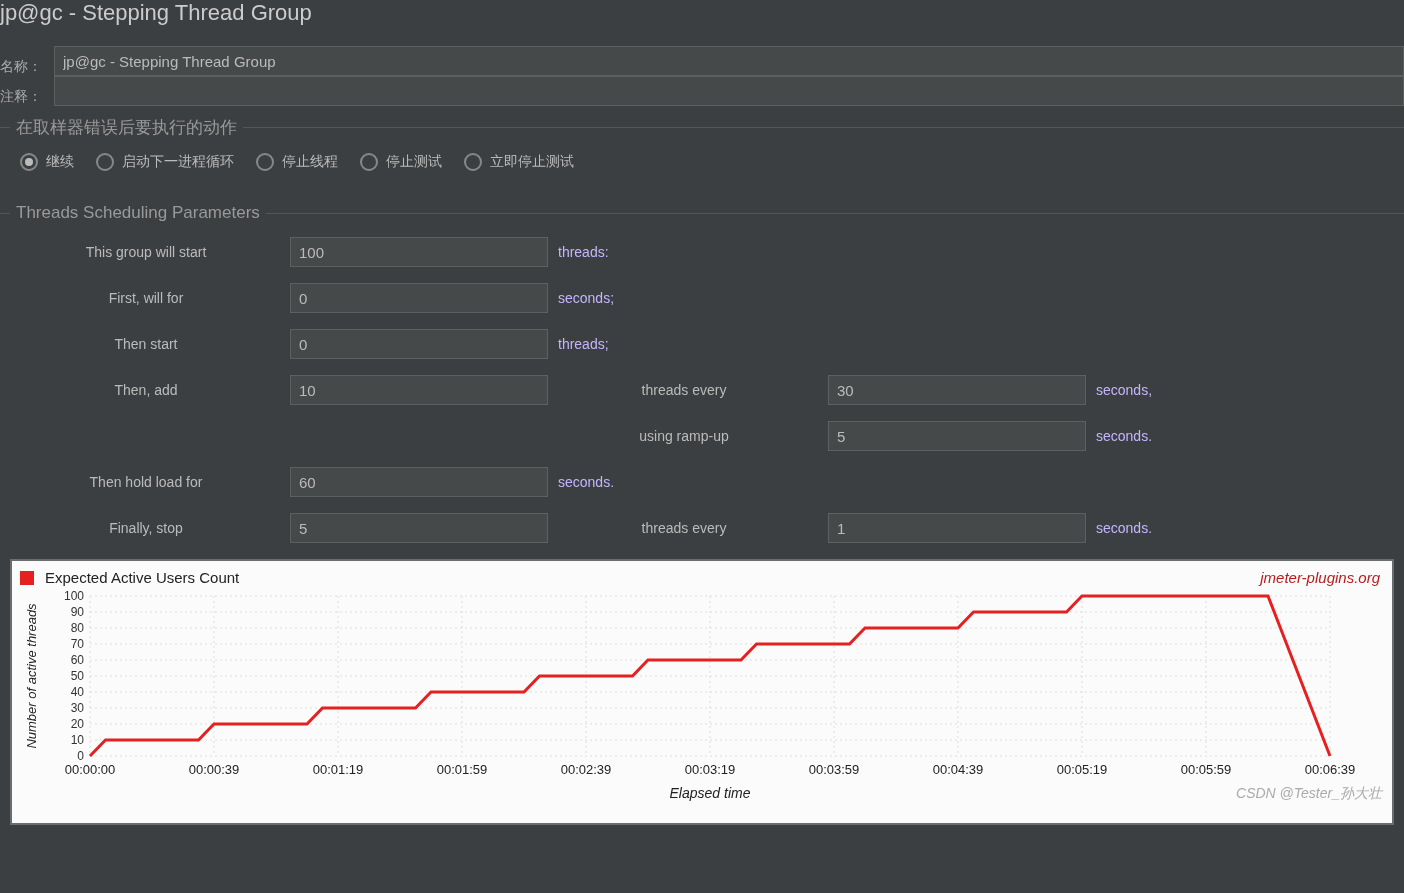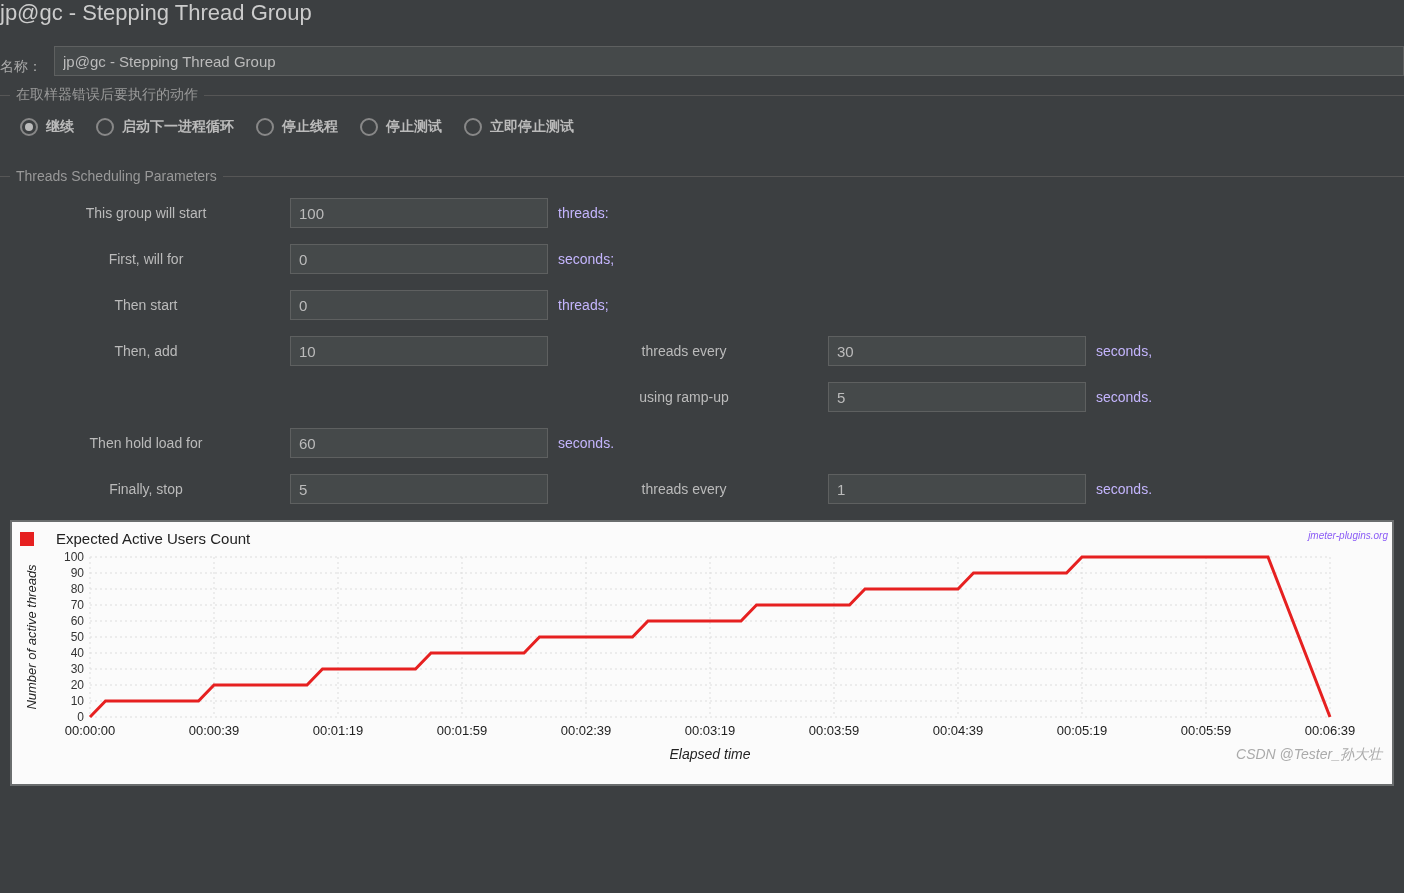--- a/index.html
+++ b/index.html
@@ -40,23 +40,23 @@
   border-left: none;
   border-right: none;
   border-bottom: none;
   margin: 10px 0 18px 0;
   padding: 14px 10px;
   position: relative;
 }
 legend {
   color: #999999;
   padding: 0 6px;
-  font-size: 14px;
-}
-.radio-row { display: flex; gap: 22px; padding-left: 10px; font-weight: bold; }
+  font-size: 17px;
+}
+.radio-row { display: flex; gap: 22px; padding-left: 10px; }
 .radio-item { display: flex; align-items: center; gap: 8px; cursor: pointer; }
 .radio {
   width: 18px; height: 18px; border-radius: 50%;
   border: 2px solid #888; display: inline-flex;
   align-items: center; justify-content: center;
 }
 .radio.checked::after {
   content: ""; width: 8px; height: 8px;
   background: #bbb; border-radius: 50%;
 }
@@ -79,37 +79,41 @@
 }
 .chart-box {
   background: #fbfbfb;
   border: 2px solid #6a6d6e;
   margin-top: 10px;
   height: 266px;
   position: relative;
   padding: 8px;
 }
 .legend-item {
-  display: flex; align-items: center; gap: 22px;
+  display: flex; align-items: center; gap: 11px;
   font-size: 15px; color: #222;
 }
 .legend-swatch { width: 14px; height: 14px; background: #e62020; }
-.watermark-tr { position: absolute; top: 8px; right: 4px; color: #8b5cf6; font-size: 10px; font-style: italic; }
+.watermark-tr { position: absolute; top: 8px; right: 12px; color: #b91c1c; font-size: 15px; font-style: italic; }
 .watermark-br { position: absolute; bottom: 20px; right: 10px; color: #aaa; font-size: 14px; font-style: italic; }
 svg text { font-family: Arial, sans-serif; }
 </style>
 </head>
 <body>
 
 <div class="container">
   <div class="title">jp@gc - Stepping Thread Group</div>
 
   <div class="row">
     <div class="label-left">名称：</div>
     <input class="text-input" value="jp@gc - Stepping Thread Group" style="">
+  </div>
+  <div class="row">
+    <div class="label-left">注释：</div>
+    <input class="text-input" value="" style="">
   </div>
 
   <fieldset>
     <legend>在取样器错误后要执行的动作</legend>
     <div class="radio-row">
       <div class="radio-item">
         <span class="radio checked"></span>
         <span>继续</span>
       </div>
       <div class="radio-item">

